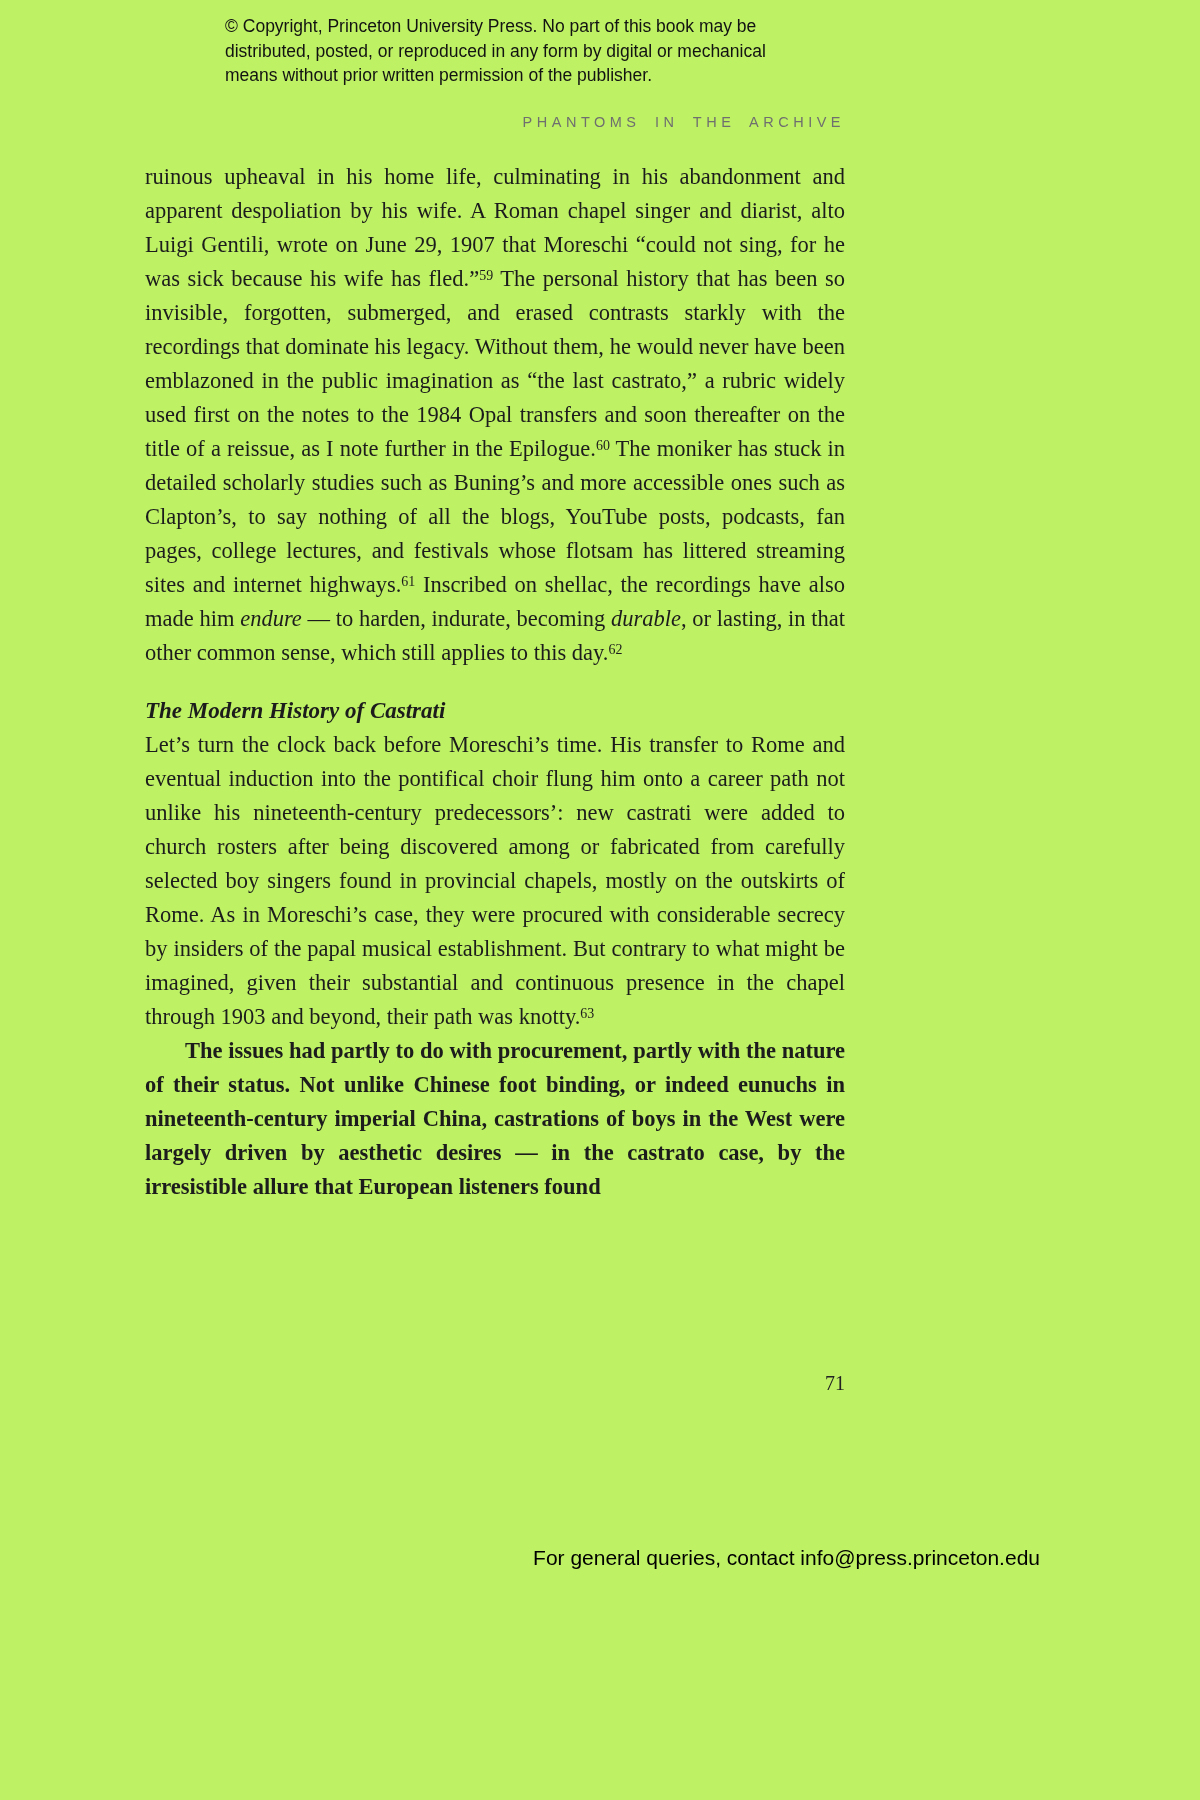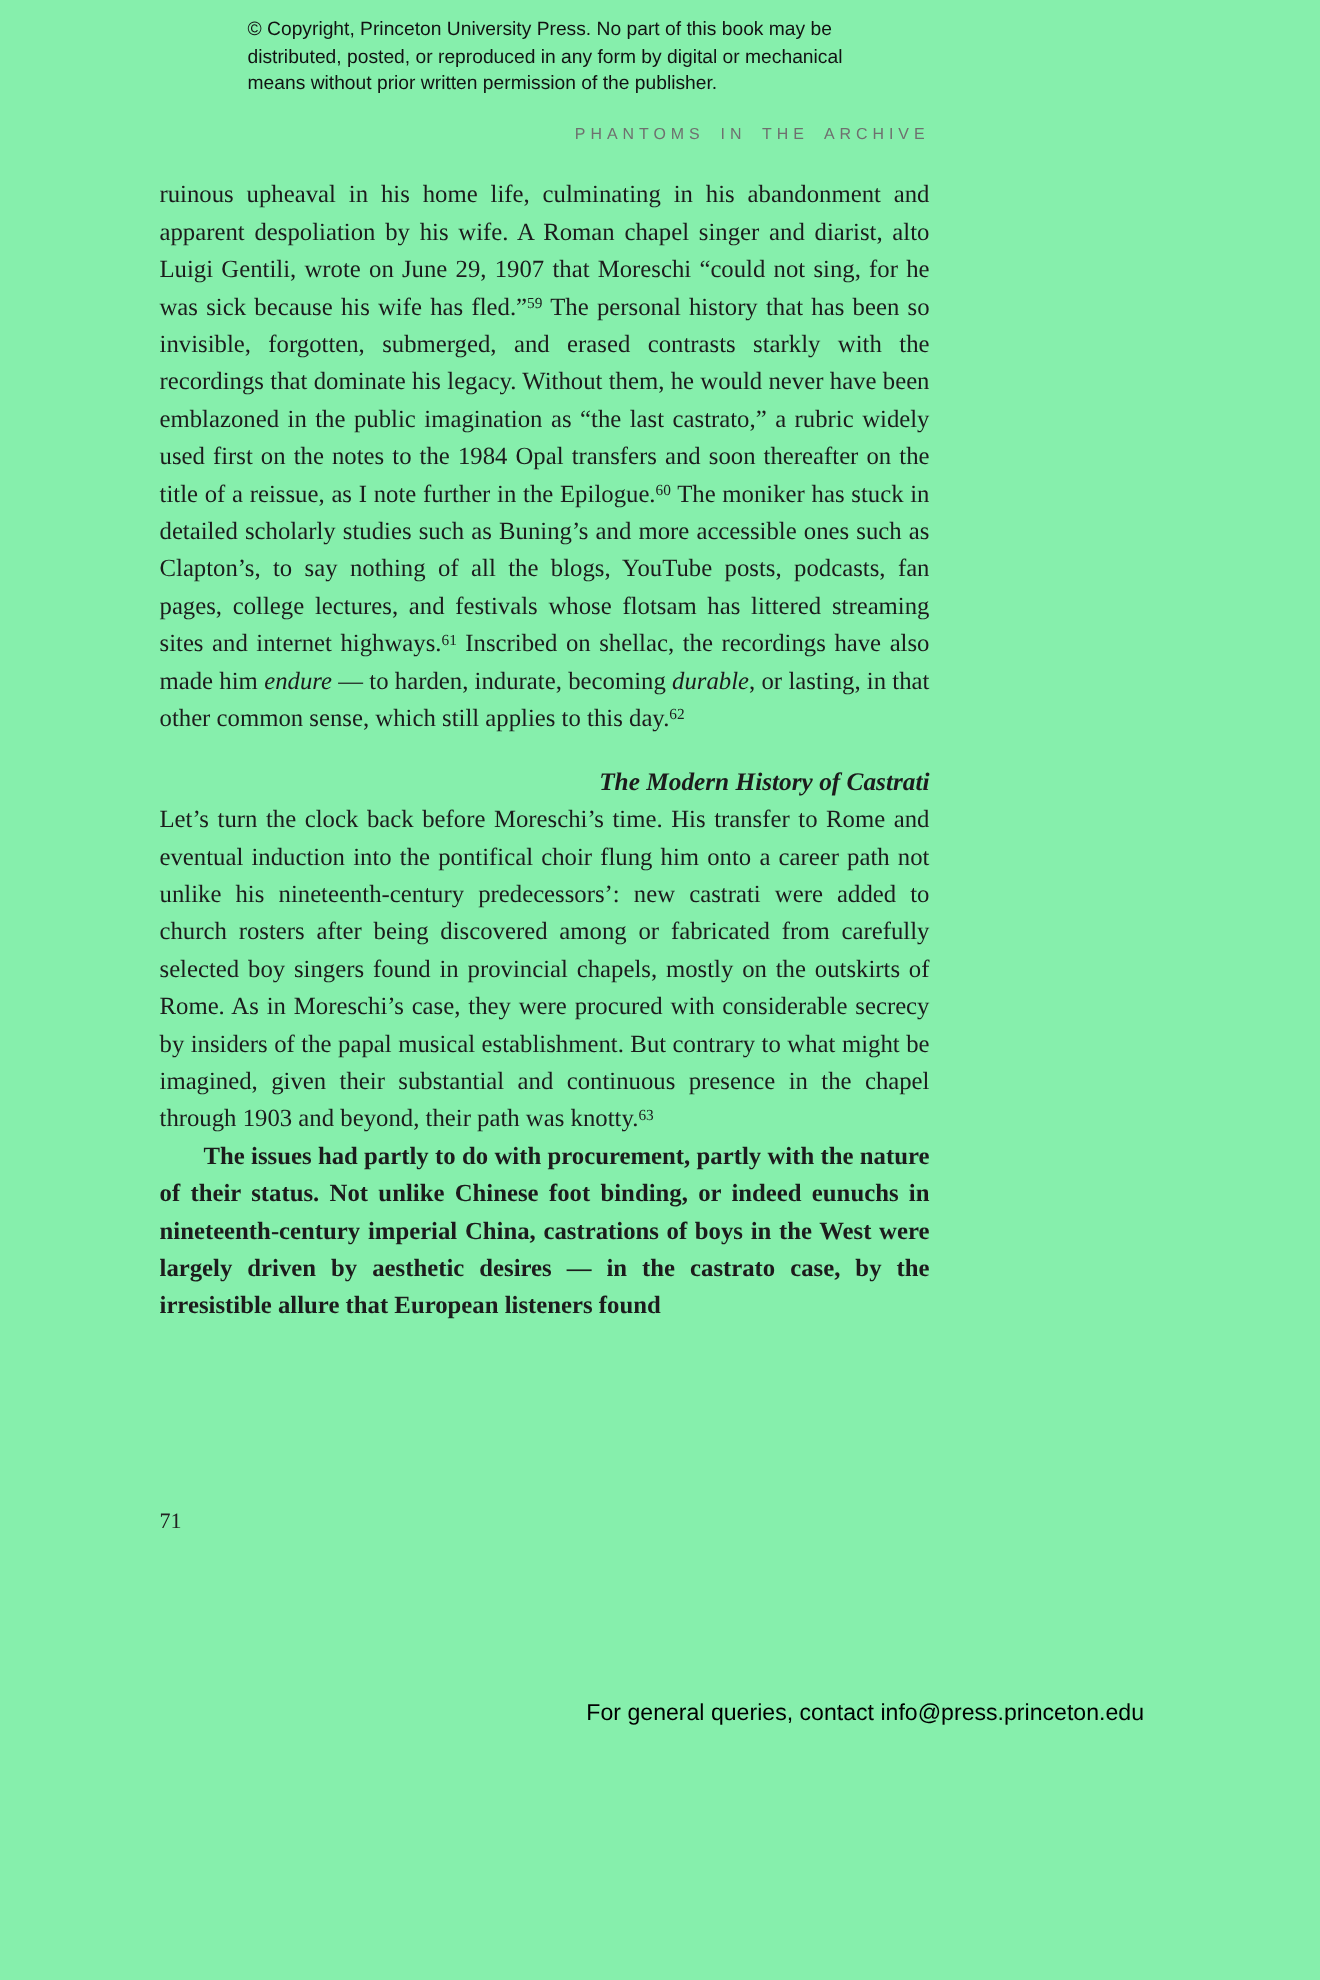--- a/index.html
+++ b/index.html
@@ -1,20 +1,20 @@
 <!DOCTYPE html>
 <html><head>
 <meta charset="utf-8">
 <style>
   html, body { margin: 0; padding: 0; background: #e9e9e9; }
   .page {
     position: relative;
     width: 1200px;
     height: 1800px;
-    background: #86efac;
+    background: #bef264;
     margin: 0 auto;
     overflow: hidden;
   }
   .copyright {
     position: absolute;
     left: 225px;
     top: 14px;
     width: 650px;
     font-family: "Liberation Sans", sans-serif;
     font-size: 17.5px;
@@ -44,36 +44,36 @@
     line-height: 34px;
     color: #1c1c1c;
     text-align: justify;
   }
   .body-text p { margin: 0; }
   .section-heading {
     font-weight: bold;
     font-style: italic;
     font-size: 23px;
     margin: 24px 0 0 0 !important;
-    text-align: right;
+    text-align: left;
   }
   .indent { text-indent: 40px; font-weight: bold; }
   sup {
     font-size: 0.62em;
     line-height: 0;
     vertical-align: baseline;
     position: relative;
     top: -0.45em;
   }
   .page-number {
     position: absolute;
     left: 145px;
     top: 1372px;
     width: 700px;
-    text-align: left;
+    text-align: right;
     font-family: "Liberation Serif", serif;
     font-size: 20px;
     color: #222222;
   }
   .footer {
     position: absolute;
     left: 0;
     top: 1546px;
     width: 1040px;
     text-align: right;

